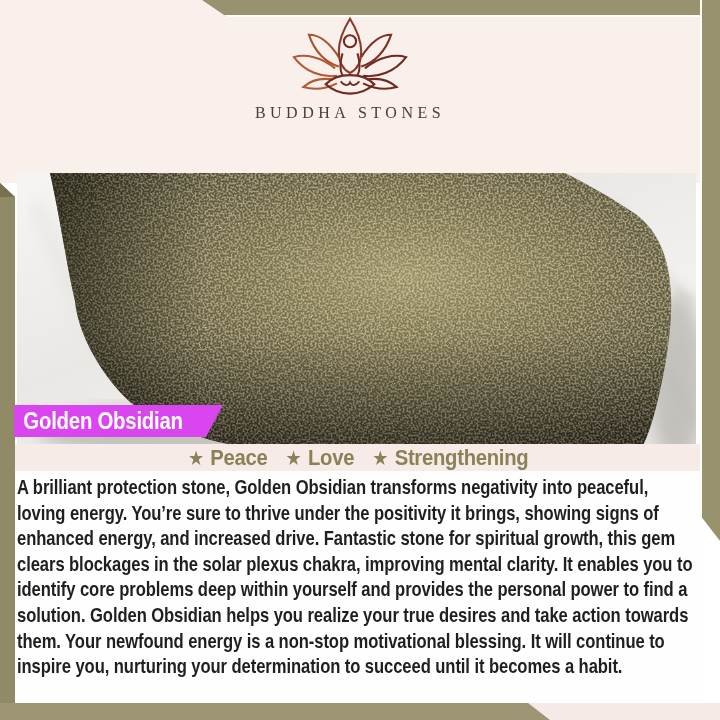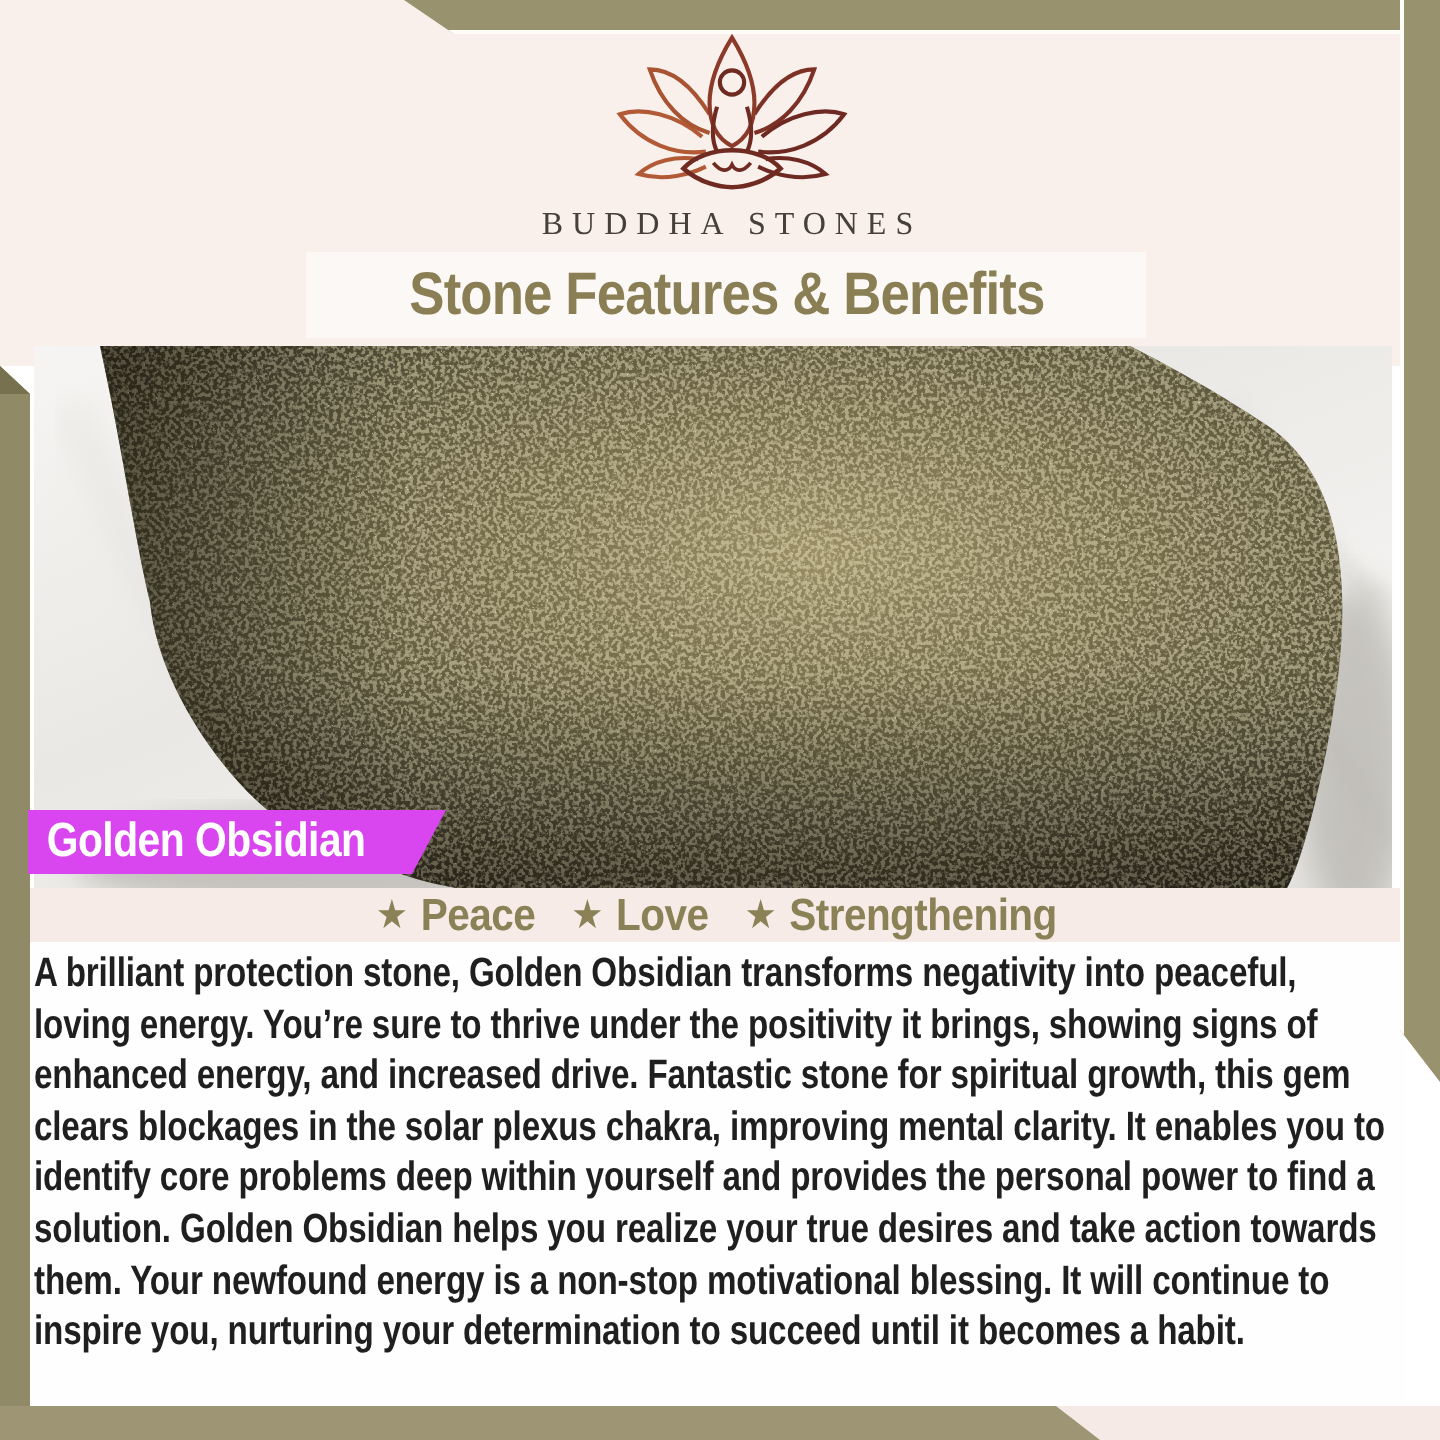--- a/index.html
+++ b/index.html
@@ -26,21 +26,21 @@
   .frame-left-fold{
     position:absolute;left:0;top:183px;width:15px;height:14px;background:#77714f;z-index:4;
     clip-path:polygon(0 0,100% 100%,0 100%);
   }
   .frame-bottom-pink{position:absolute;left:0;top:703px;width:720px;height:17px;background:#f6eae6;z-index:2;}
   .frame-bottom-olive{
     position:absolute;left:0;top:703px;width:550px;height:17px;background:#9d9574;z-index:3;
     clip-path:polygon(0 0,96% 0,100% 100%,0 100%);
   }
   
-  .logo{position:absolute;left:16px;top:16px;width:700px;text-align:center;z-index:2;}
+  .logo{position:absolute;left:0;top:16px;width:700px;text-align:center;z-index:2;}
   .logo svg{display:block;margin:0 auto;}
   .brand-name{
     margin-top:2px;font-family:"Liberation Serif",serif;font-size:16px;
     letter-spacing:4.5px;color:#474039;font-weight:400;
   }
   
   .banner{
     position:absolute;left:153px;top:126px;width:420px;height:43px;background:#fbf8f5;z-index:2;
     display:flex;align-items:center;justify-content:center;
   }
@@ -106,23 +106,20 @@
 
       <circle cx="66" cy="27" r="6.5" stroke="#6f2b22" stroke-width="2.2"></circle>
       <path d="M58 40 C55 50 55 58 58 64" stroke="#6f2b22" stroke-width="2.2"></path>
       <path d="M74 40 C77 50 77 58 74 64" stroke="#6f2b22" stroke-width="2.2"></path>
       <path d="M40 73 C52 60 80 60 92 73 C83 81 72 83 66 83 C60 83 49 81 40 73 Z" stroke="#6f2b22" stroke-width="2.4"></path>
       <path d="M56 70 C60 75 64 75 66 71 C68 75 72 75 76 70" stroke="#6f2b22" stroke-width="2"></path>
     </svg>
     <div class="brand-name">BUDDHA STONES</div>
   </div>
 
-  <div class="banner">
-    <span>Stone Features &amp; Benefits</span>
-  </div>
 
   <div class="photo">
     <svg width="679" height="271" viewBox="0 0 679 271">
       <defs>
         <linearGradient id="marbleG" x1="0" y1="0" x2="1" y2="1">
           <stop offset="0" stop-color="#f6f5f3"></stop>
           <stop offset="0.4" stop-color="#e9e8e5"></stop>
           <stop offset="0.7" stop-color="#f2f1ef"></stop>
           <stop offset="1" stop-color="#e2e1de"></stop>
         </linearGradient>

